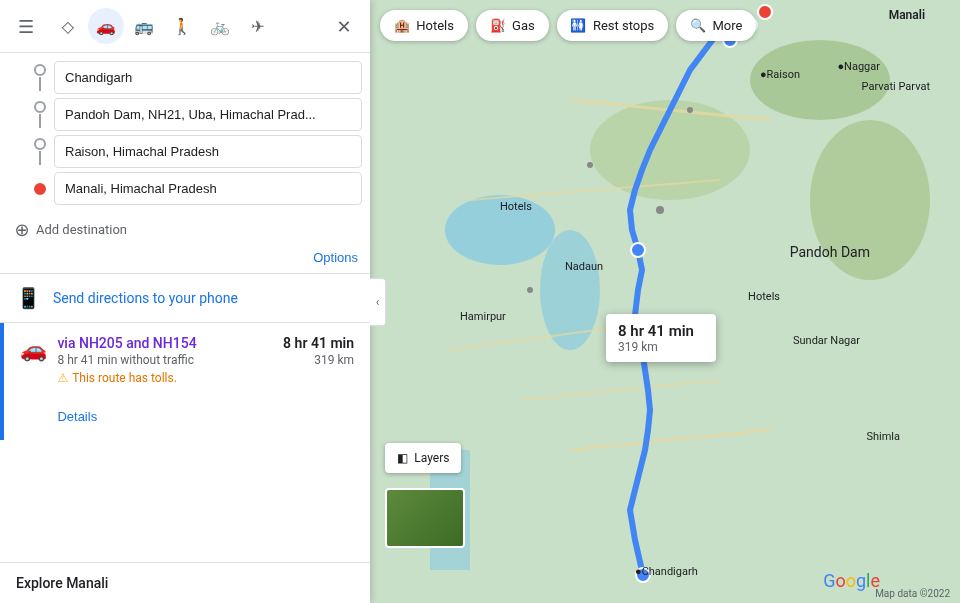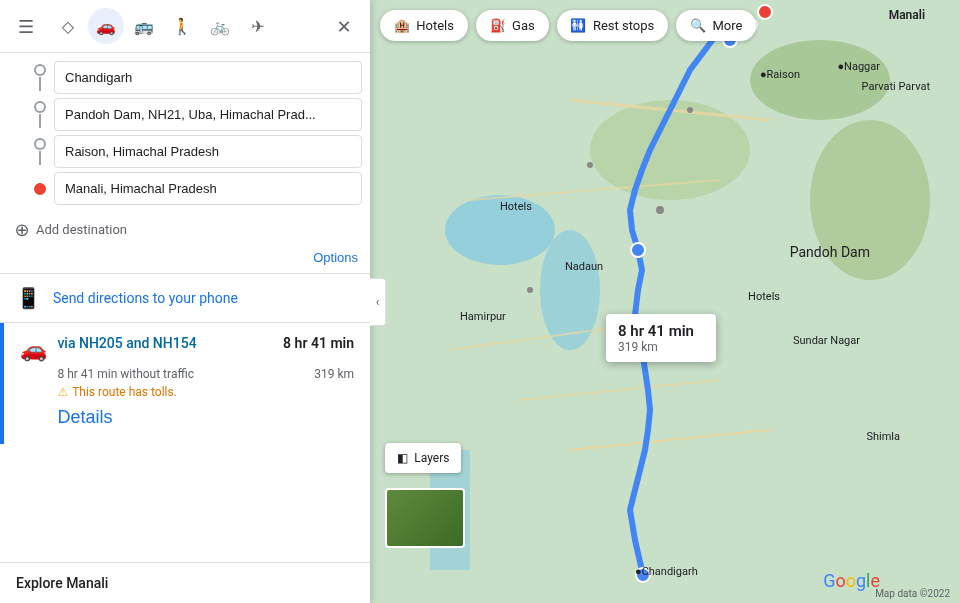--- a/index.html
+++ b/index.html
@@ -172,58 +172,58 @@
       gap: 10px;
     }
     .route-car-icon {
       font-size: 22px;
       color: #5f6368;
       margin-top: 2px;
     }
     .route-info { flex: 1; }
     .route-via {
       font-size: 14px;
-      color: #0369a1;
+      color: #6d28d9;
       font-weight: 500;
     }
     .route-duration {
       font-size: 14px;
       font-weight: 600;
       color: #202124;
     }
     .route-secondary {
       display: flex;
       justify-content: space-between;
-      margin-top: 16px;
+      margin-top: 2px;
     }
     .route-subtext {
       font-size: 12px;
       color: #5f6368;
     }
     .route-dist {
       font-size: 12px;
       color: #5f6368;
     }
     .route-tolls {
       display: flex;
       align-items: center;
       gap: 4px;
       margin-top: 4px;
     }
     .toll-icon { color: #f9a825; font-size: 12px; }
     .toll-text { font-size: 12px; color: #e37400; }
     .details-btn {
-      font-size: 18px;
+      font-size: 13px;
       color: #1a73e8;
       cursor: pointer;
       background: none;
       border: none;
       padding: 4px 0;
       display: inline-block;
-      margin-top: 4px;
+      margin-top: 20px;
     }
 
     
     .explore-row {
       padding: 12px 16px;
       font-size: 14px;
       color: #202124;
       border-top: 1px solid #e0e0e0;
       font-weight: 500;
       margin-top: auto;

